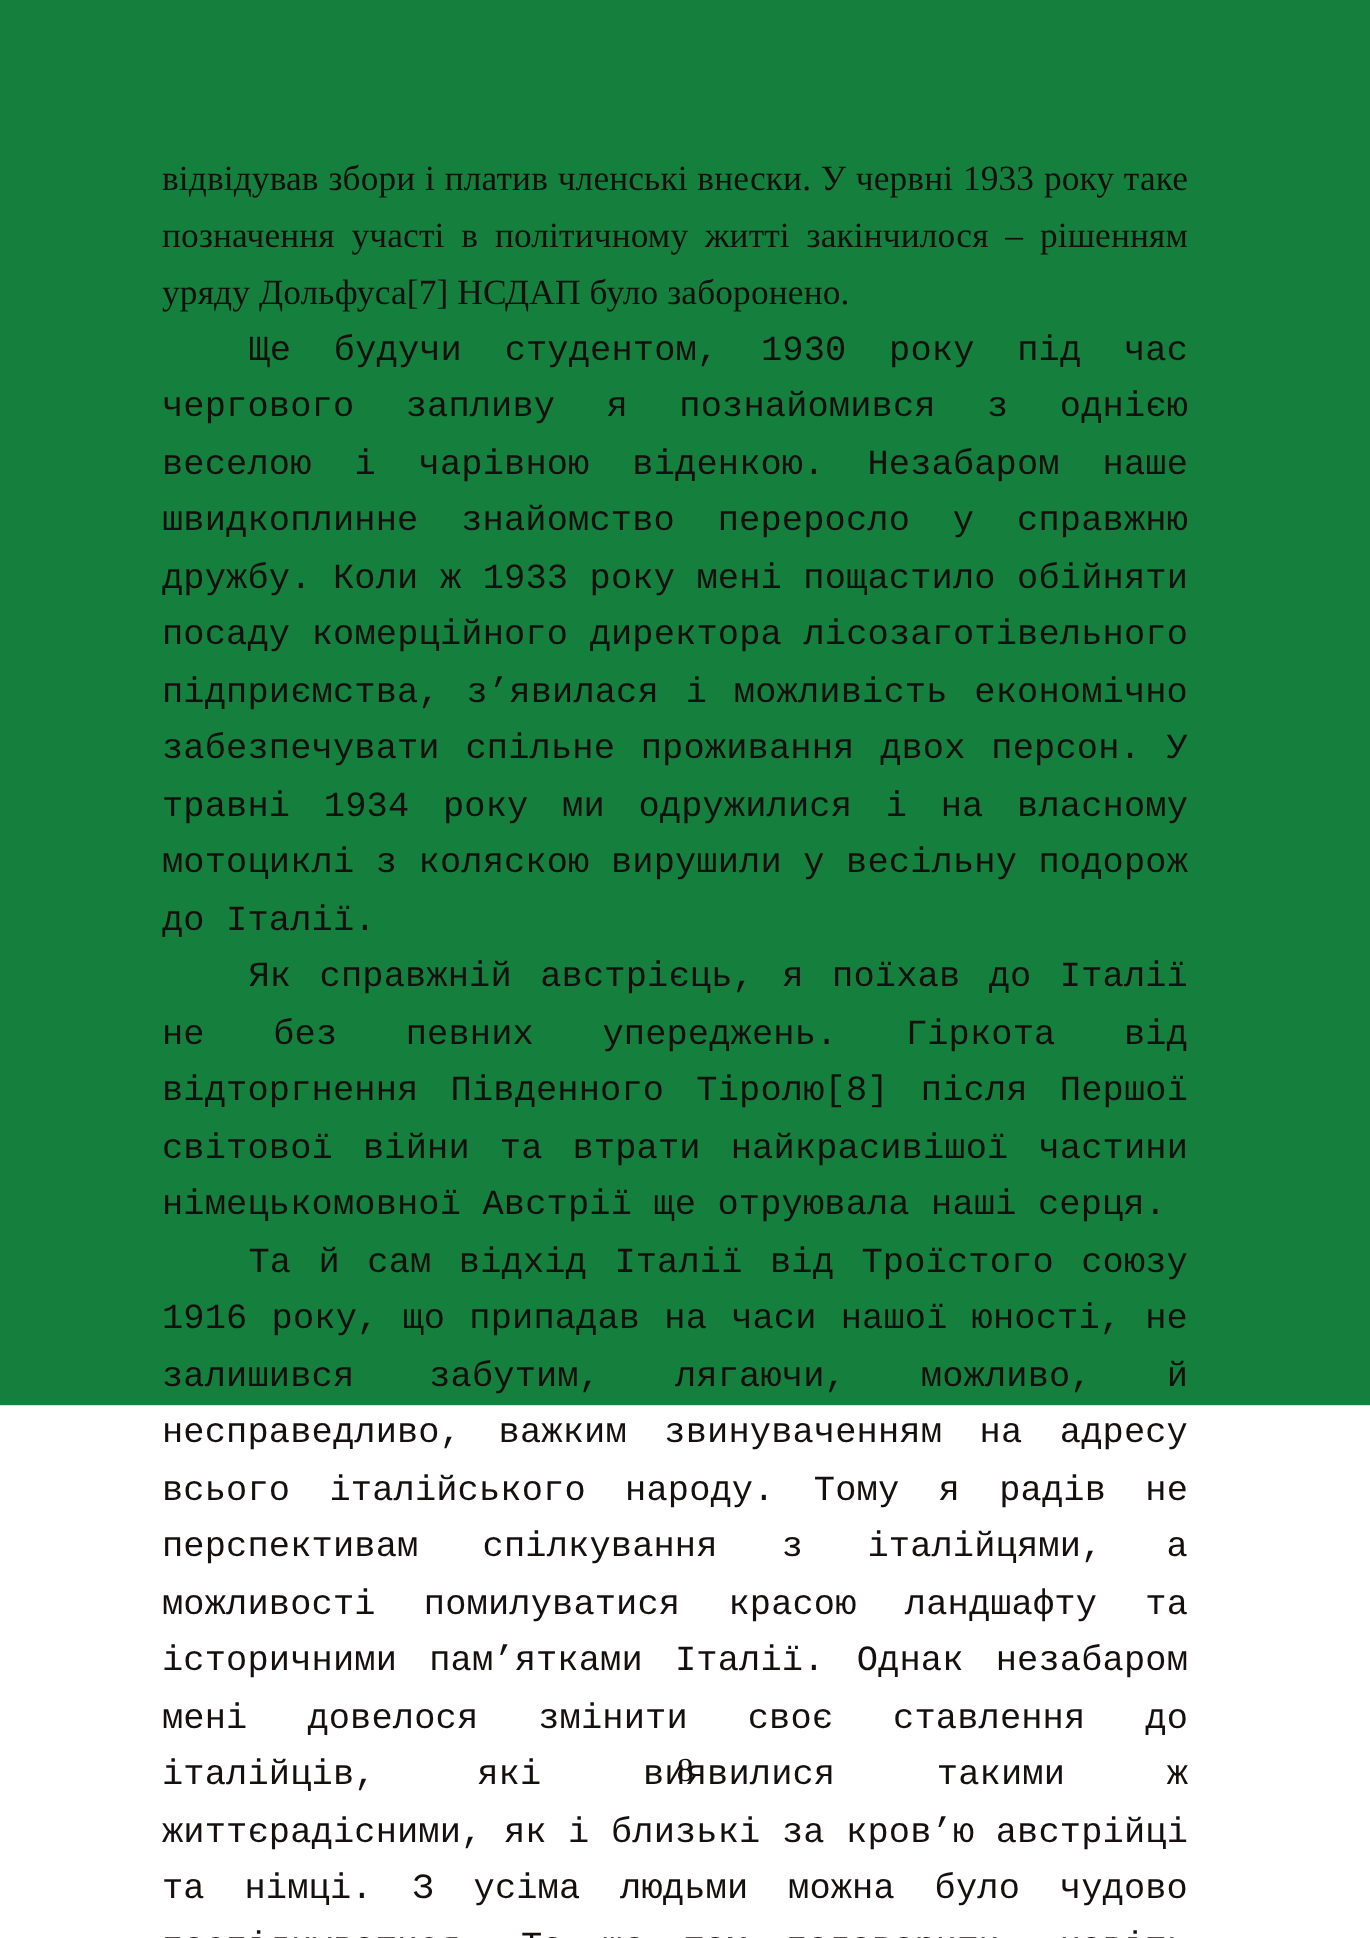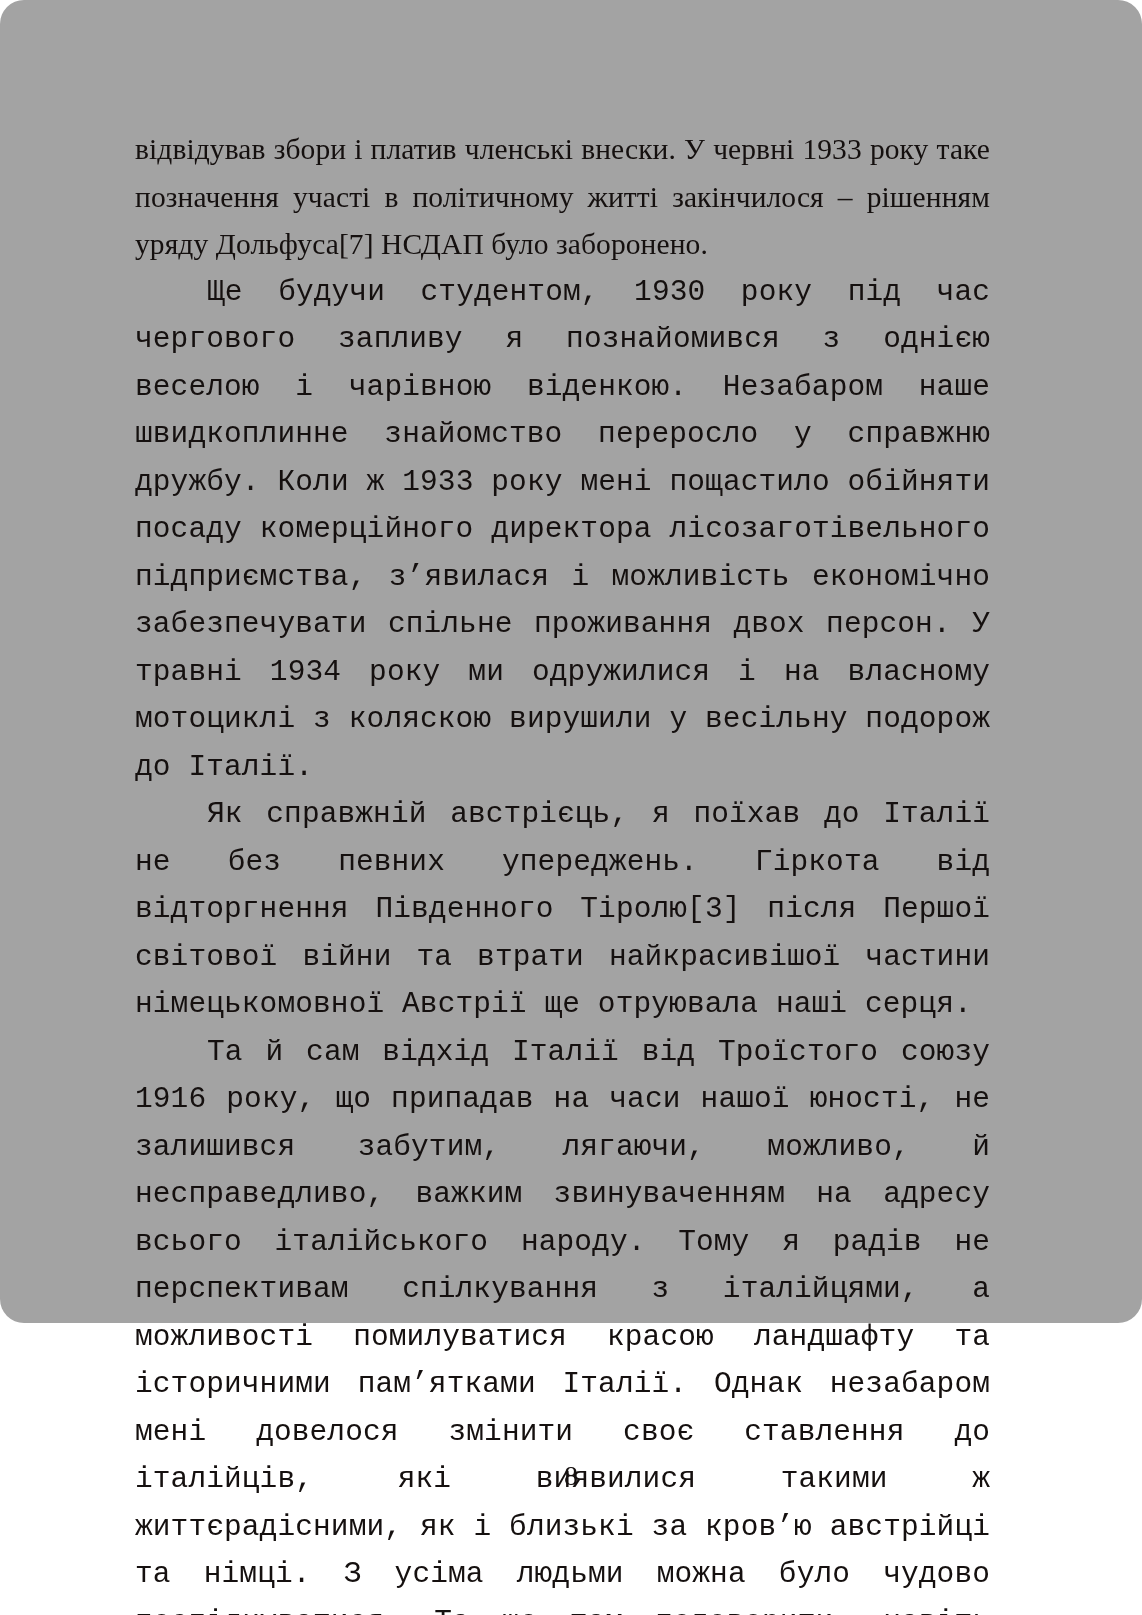--- a/index.html
+++ b/index.html
@@ -13,23 +13,22 @@
     font-family: "Liberation Serif", "DejaVu Serif", serif;
     color: #1a1a1a;
     position: relative;
     overflow: hidden;
   }
   .page {
     position: absolute;
     left: 0;
     top: 0;
     width: 1142px;
-    height: 1323px;
-    background: #a3a3a3;
-    border-radius: 24px;
+    height: 1171px;
+    background: #15803d;
   }
   .text-column {
     position: absolute;
     left: 135px;
     top: 126px;
     width: 855px;
   }
   .para {
     margin: 0 0 0 0;
     font-size: 29.5px;
@@ -58,19 +57,19 @@
   }
 </style>
 </head>
 <body>
 
 <div class="page">
 
   <div class="text-column">
     <p class="para">відвідував збори і платив членські внески. У червні 1933 року таке позначення участі в політичному житті закінчилося – рішенням уряду Дольфуса[7] НСДАП було заборонено.</p>
     <p class="para indent">Ще будучи студентом, 1930 року під час чергового запливу я познайомився з однією веселою і чарівною віденкою. Незабаром наше швидкоплинне знайомство переросло у справжню дружбу. Коли ж 1933 року мені пощастило обійняти посаду комерційного директора лісозаготівельного підприємства, з’явилася і можливість економічно забезпечувати спільне проживання двох персон. У травні 1934 року ми одружилися і на власному мотоциклі з коляскою вирушили у весільну подорож до Італії.</p>
-    <p class="para indent">Як справжній австрієць, я поїхав до Італії не без певних упереджень. Гіркота від відторгнення Південного Тіролю[3] після Першої світової війни та втрати найкрасивішої частини німецькомовної Австрії ще отруювала наші серця.</p>
+    <p class="para indent">Як справжній австрієць, я поїхав до Італії не без певних упереджень. Гіркота від відторгнення Південного Тіролю[8] після Першої світової війни та втрати найкрасивішої частини німецькомовної Австрії ще отруювала наші серця.</p>
     <p class="para indent">Та й сам відхід Італії від Троїстого союзу 1916 року, що припадав на часи нашої юності, не залишився забутим, лягаючи, можливо, й несправедливо, важким звинуваченням на адресу всього італійського народу. Тому я радів не перспективам спілкування з італійцями, а можливості помилуватися красою ландшафту та історичними пам’ятками Італії. Однак незабаром мені довелося змінити своє ставлення до італійців, які виявилися такими ж життєрадісними, як і близькі за кров’ю австрійці та німці. З усіма людьми можна було чудово поспілкуватися. Та що там поговорити, навіть стати друзями, якщо, звісно, толерантно ставитися до їхніх природних особливостей і не забувати, що і німці мають свої національні недоліки.</p>
   </div>
 
   <div class="page-number">8</div>
 
 </div>
 
 </body></html>

